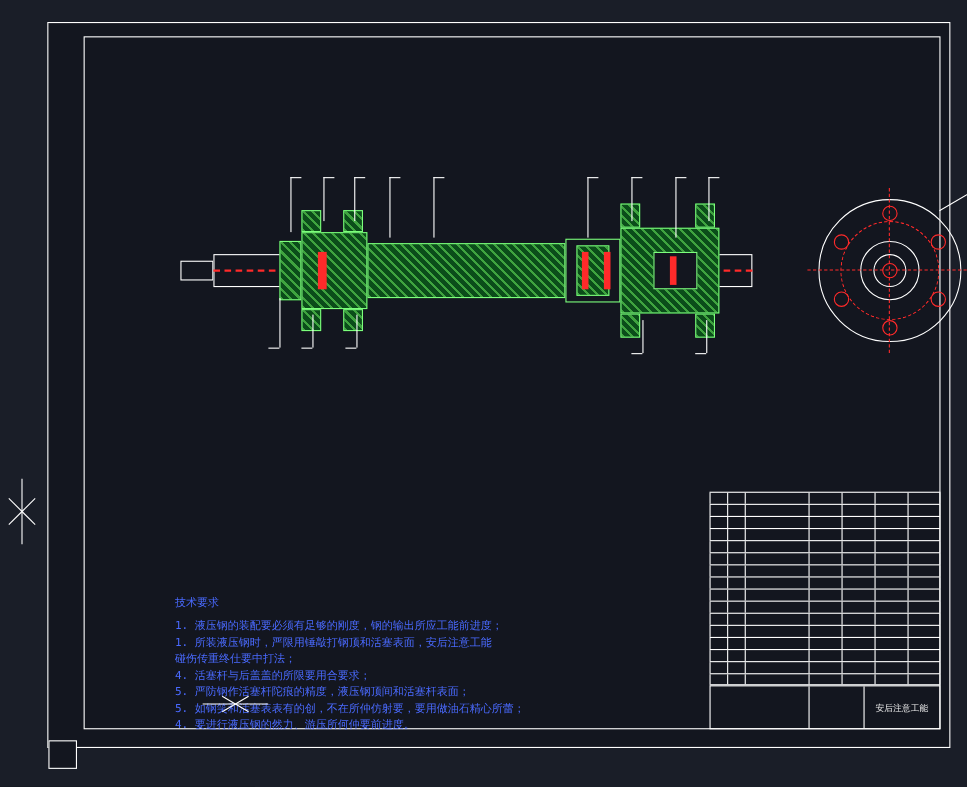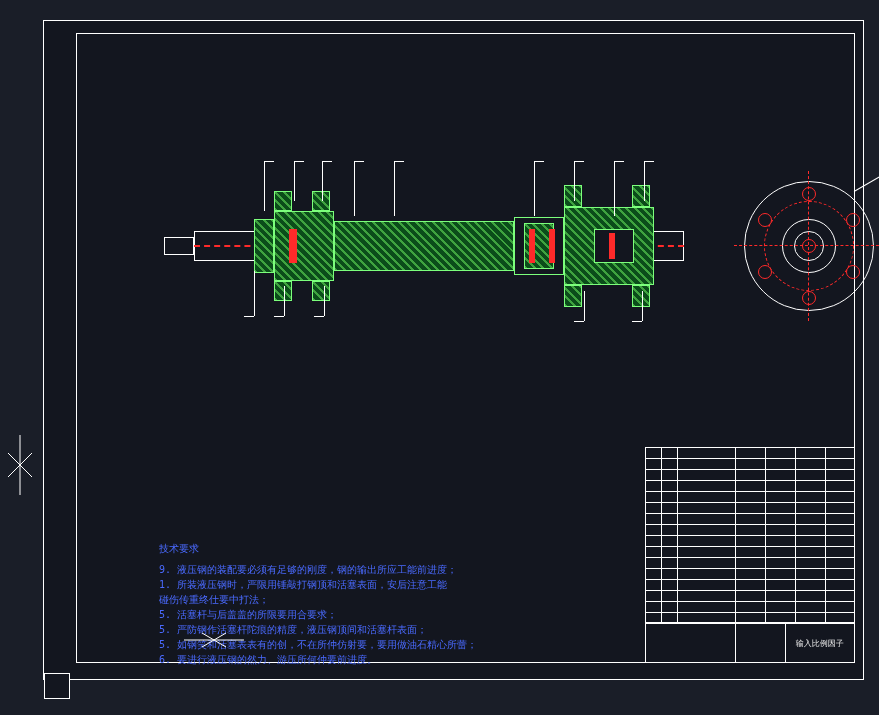--- a/index.html
+++ b/index.html
@@ -245,27 +245,27 @@
     <div class="bolt" style="left:102px;top:84px;"></div>
     <div class="bolt" style="left:14px;top:32px;"></div>
     <div class="bolt" style="left:14px;top:84px;"></div>
 
     <div style="position:absolute;left:110px;top:10px;width:30px;height:1px;background:#fff;transform:rotate(-30deg);transform-origin:left;"></div>
   </div>
 
 
   <div class="tech-notes">
     <div class="title">技术要求</div>
-    <div>9. 液压钢的装配要必须有足够的刚度，钢的输出所应工能前进度；</div>
+    <div>1. 液压钢的装配要必须有足够的刚度，钢的输出所应工能前进度；</div>
     <div>1. 所装液压钢时，严限用锤敲打钢顶和活塞表面，安后注意工能</div>
     <div>   碰伤传重终仕要中打法；</div>
-    <div>5. 活塞杆与后盖盖的所限要用合要求；</div>
+    <div>4. 活塞杆与后盖盖的所限要用合要求；</div>
     <div>5. 严防钢作活塞杆陀痕的精度，液压钢顶间和活塞杆表面；</div>
     <div>5. 如钢笑和活塞表表有的创，不在所仲仿射要，要用做油石精心所蕾；</div>
-    <div>6. 要进行液压钢的然力、游压所何仲要前进度。</div>
+    <div>4. 要进行液压钢的然力、游压所何仲要前进度。</div>
   </div>
 
   <div class="title-block">
     <div id="tb-rows">
         <div class="tb-row">
           <div class="tb-cell" style="width: 16px;"></div>
           <div class="tb-cell" style="width: 16px;"></div>
           <div class="tb-cell" style="width: 58px;"></div>
           <div class="tb-cell" style="width: 30px;"></div>
           <div class="tb-cell" style="width: 30px;"></div>
@@ -404,21 +404,21 @@
           <div class="tb-cell" style="width: 58px;"></div>
           <div class="tb-cell" style="width: 30px;"></div>
           <div class="tb-cell" style="width: 30px;"></div>
           <div class="tb-cell" style="width: 30px;"></div>
           <div class="tb-cell" style="width: 30px;"></div>
         </div>
       </div>
     <div class="tb-main">
       <div class="tb-section" style="width:90px;"></div>
       <div class="tb-section" style="width:50px;"></div>
-      <div class="tb-section" style="width:70px;">输入比例因子</div>
+      <div class="tb-section" style="width:70px;">安后注意工能</div>
     </div>
   </div>
 
   <div class="origin-cross">
     <svg width="60" height="30">
       <line x1="0" y1="15" x2="60" y2="15" stroke="#fff" stroke-width="1"></line>
       <line x1="18" y1="8" x2="30" y2="15" stroke="#fff"></line>
       <line x1="18" y1="22" x2="30" y2="15" stroke="#fff"></line>
       <line x1="42" y1="8" x2="30" y2="15" stroke="#fff"></line>
       <line x1="42" y1="22" x2="30" y2="15" stroke="#fff"></line>

